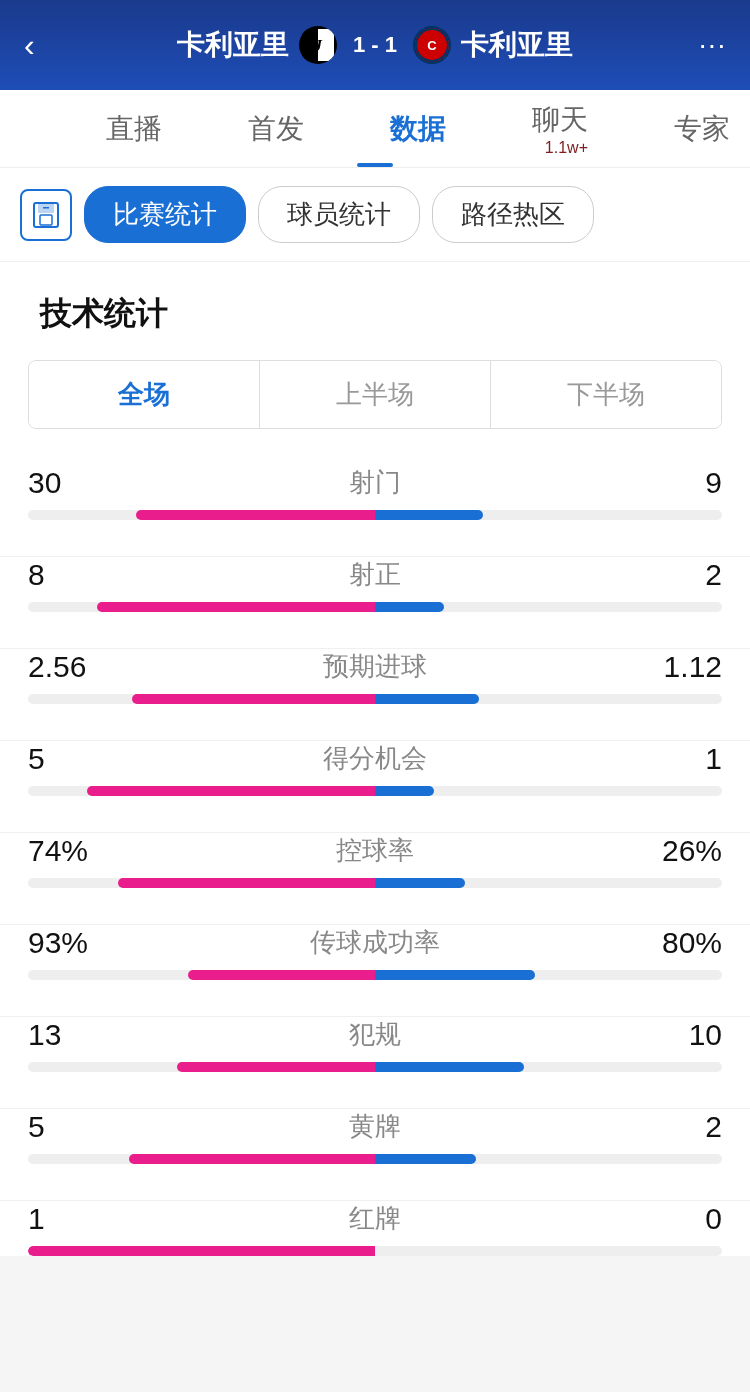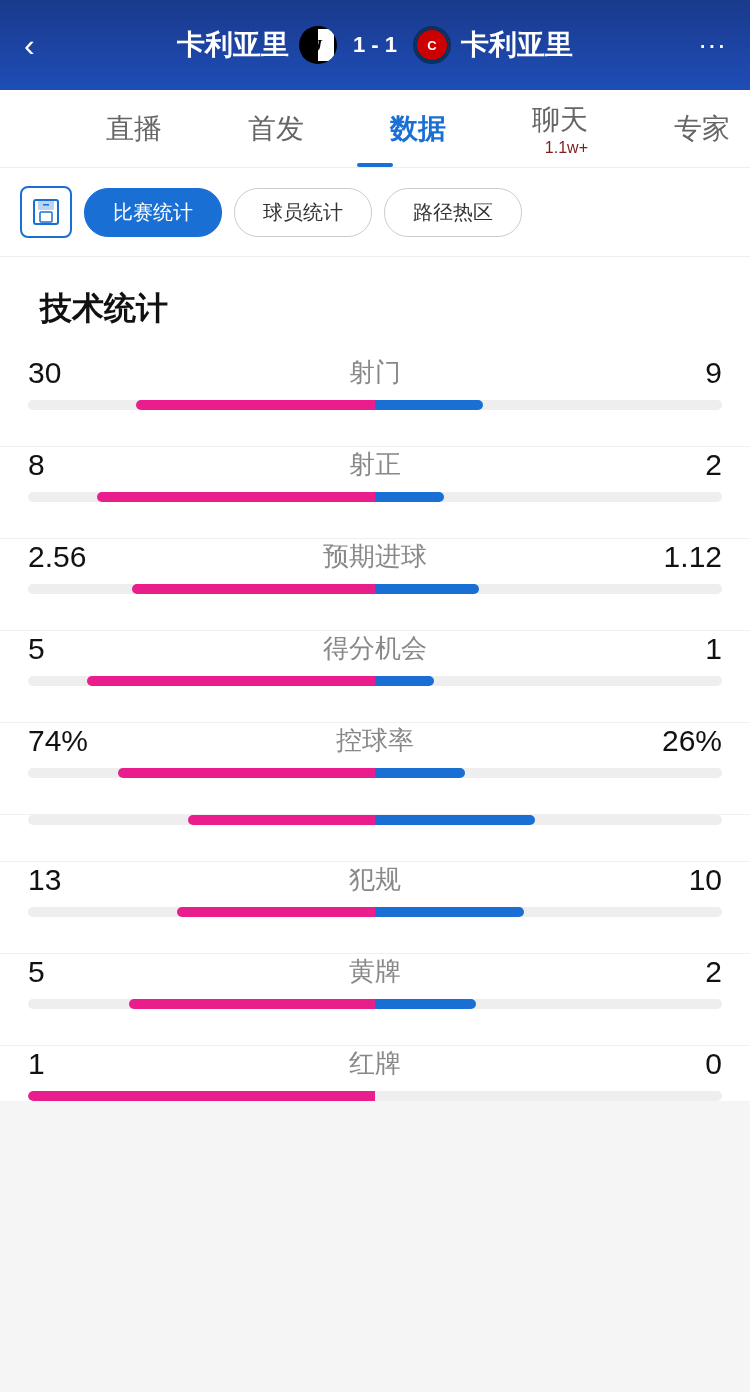--- a/index.html
+++ b/index.html
@@ -132,21 +132,21 @@
       border: 2px solid #1a6fd4;
       border-radius: 8px;
       display: flex;
       align-items: center;
       justify-content: center;
       cursor: pointer;
     }
     .sub-nav-btn {
       padding: 10px 28px;
       border-radius: 24px;
-      font-size: 20px;
+      font-size: 26px;
       cursor: pointer;
       border: 1.5px solid #ccc;
       background: white;
       color: #333;
     }
     .sub-nav-btn.active {
       background: #1a6fd4;
       color: white;
       border-color: #1a6fd4;
     }
@@ -307,20 +307,25 @@
     </svg>
   </div>
   <button class="sub-nav-btn active">比赛统计</button>
   <button class="sub-nav-btn">球员统计</button>
   <button class="sub-nav-btn">路径热区</button>
 </div>
 
 <div class="main-content">
   <div class="section-title">技术统计</div>
 
+  <div class="period-selector">
+    <div class="period-btn active">全场</div>
+    <div class="period-btn">上半场</div>
+    <div class="period-btn">下半场</div>
+  </div>
 
   <div id="stats-container">
       <div class="stat-row">
     <div class="stat-labels">
       <span class="stat-left-val">30</span>
       <span class="stat-name">射门</span>
       <span class="stat-right-val">9</span>
     </div>
     <div class="stat-bars">
       <div class="bar-left" style="width: 34.5%"></div>
@@ -370,20 +375,25 @@
       <span class="stat-name">控球率</span>
       <span class="stat-right-val">26%</span>
     </div>
     <div class="stat-bars">
       <div class="bar-left" style="width: 37%"></div>
       <div class="bar-right" style="width: 13%"></div>
     </div>
   </div>
       <div class="divider"></div>
       <div class="stat-row">
+    <div class="stat-labels">
+      <span class="stat-left-val">93%</span>
+      <span class="stat-name">传球成功率</span>
+      <span class="stat-right-val">80%</span>
+    </div>
     <div class="stat-bars">
       <div class="bar-left" style="width: 27%"></div>
       <div class="bar-right" style="width: 23%"></div>
     </div>
   </div>
       <div class="divider"></div>
       <div class="stat-row">
     <div class="stat-labels">
       <span class="stat-left-val">13</span>
       <span class="stat-name">犯规</span>

